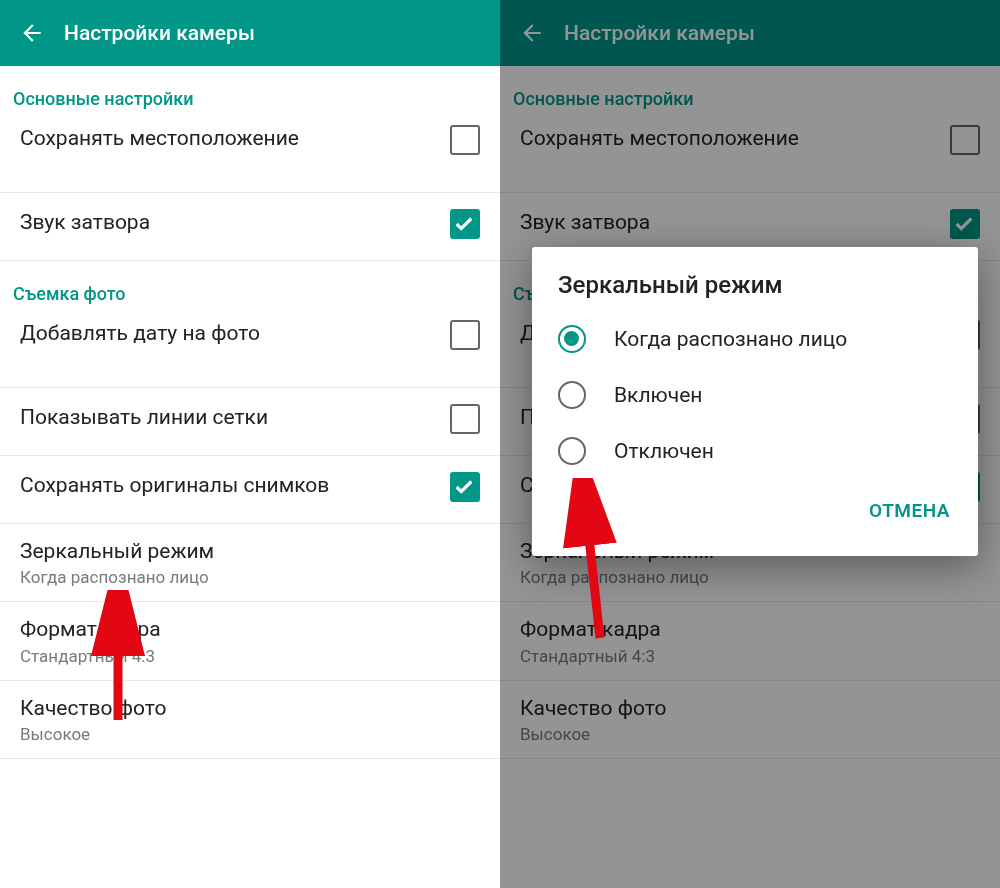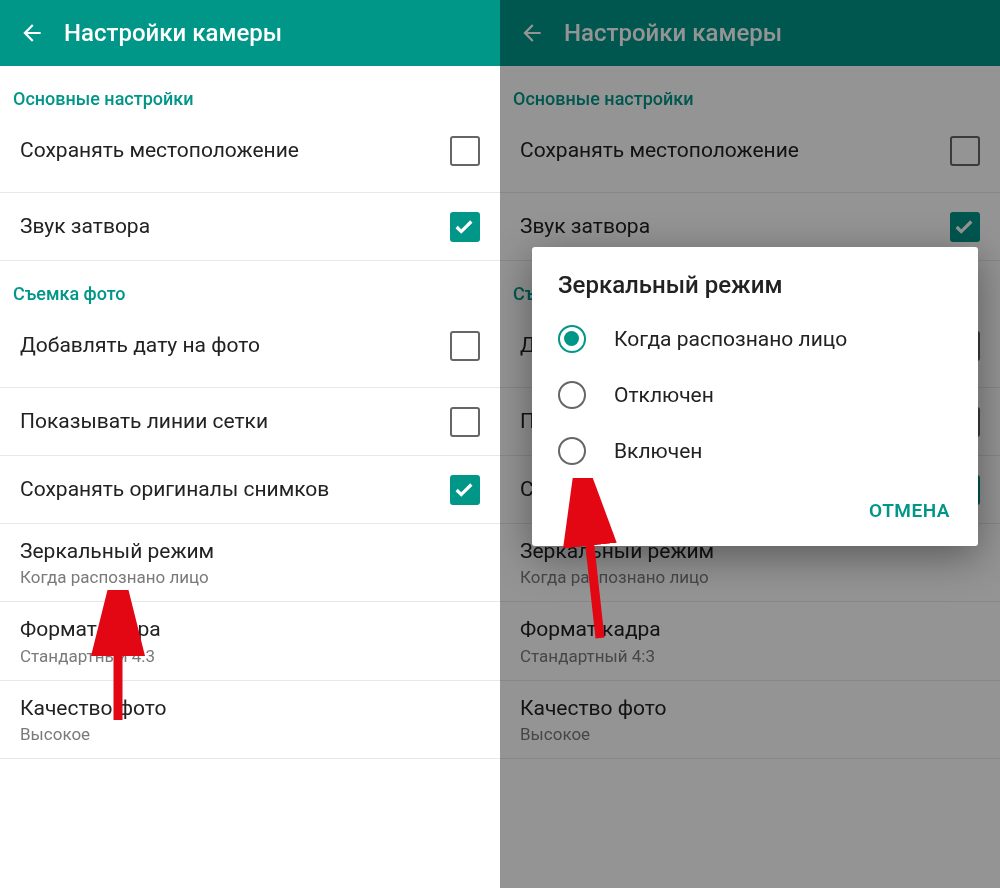--- a/index.html
+++ b/index.html
@@ -30,34 +30,34 @@
     width: 40px;
     height: 40px;
     display: flex;
     align-items: center;
     justify-content: center;
     margin-right: 12px;
     cursor: pointer;
   }
   .back-icon svg { width: 26px; height: 26px; fill: #fff; }
   .appbar-title {
-    font-size: 24px;
+    font-size: 21px;
     font-weight: 500;
     color: #fff;
   }
   .content { }
   .section-header {
     font-size: 18px;
     font-weight: 500;
     color: #009688;
     padding: 22px 20px 16px 13px;
   }
   .row {
     display: flex;
-    align-items: center;
+    align-items: flex-start;
     justify-content: space-between;
     padding: 16px 20px;
     border-bottom: 1px solid #e8e8e8;
     min-height: 68px;
     cursor: pointer;
   }
   .row-first { padding-top: 0; }
   .row-label {
     font-size: 21px;
     color: #222;
@@ -142,21 +142,21 @@
     background: #009688;
     border-radius: 50%;
   }
   .radio-label {
     font-size: 21px;
     color: #222;
   }
   .dialog-actions {
     display: flex;
     justify-content: flex-end;
-    padding: 12px 18px 16px 18px;
+    padding: 12px 18px 26px 18px;
   }
   .dialog-btn {
     font-size: 19px;
     font-weight: 600;
     color: #009688;
     padding: 8px 10px;
     cursor: pointer;
     letter-spacing: 0.5px;
   }
   
@@ -310,25 +310,25 @@
 
   <div class="dialog">
     <div class="dialog-title">Зеркальный режим</div>
 
     <div class="radio-row">
       <div class="radio selected"></div>
       <div class="radio-label">Когда распознано лицо</div>
     </div>
     <div class="radio-row">
       <div class="radio"></div>
-      <div class="radio-label">Отключен</div>
+      <div class="radio-label">Включен</div>
     </div>
     <div class="radio-row">
       <div class="radio"></div>
-      <div class="radio-label">Включен</div>
+      <div class="radio-label">Отключен</div>
     </div>
 
     <div class="dialog-actions">
       <div class="dialog-btn">ОТМЕНА</div>
     </div>
   </div>
 
   <svg class="arrow" style="left:52px; top:478px;" width="70" height="170">
     <defs>
         <marker id="ah2" markerWidth="12" markerHeight="12" refX="6" refY="3" orient="auto">

